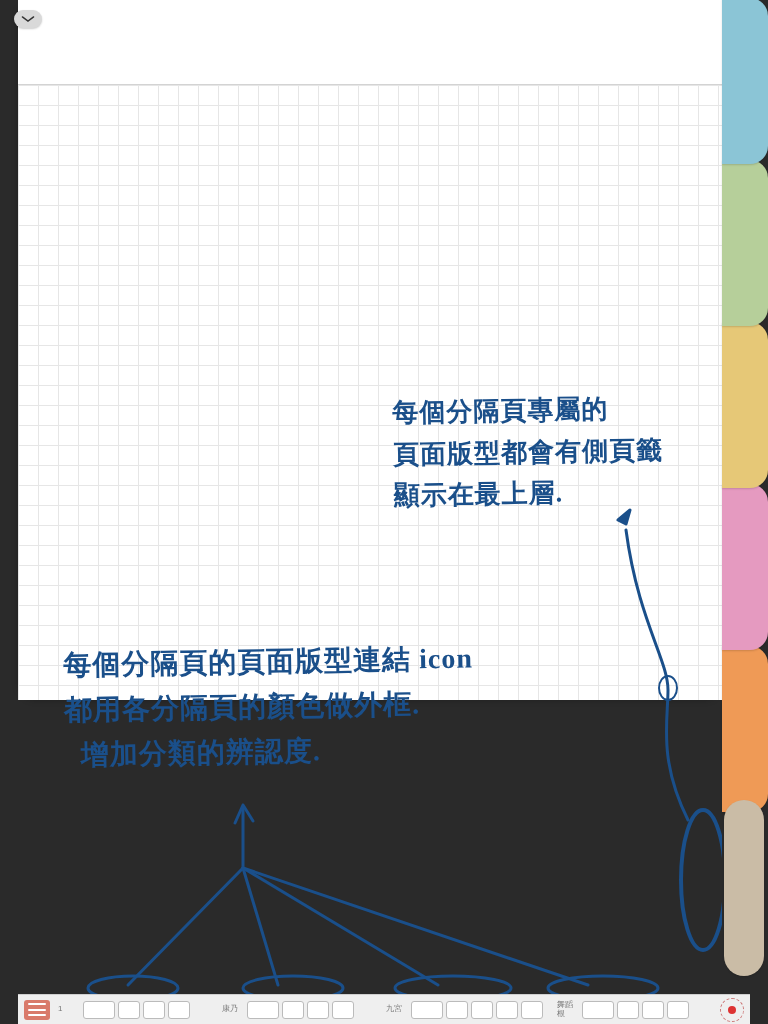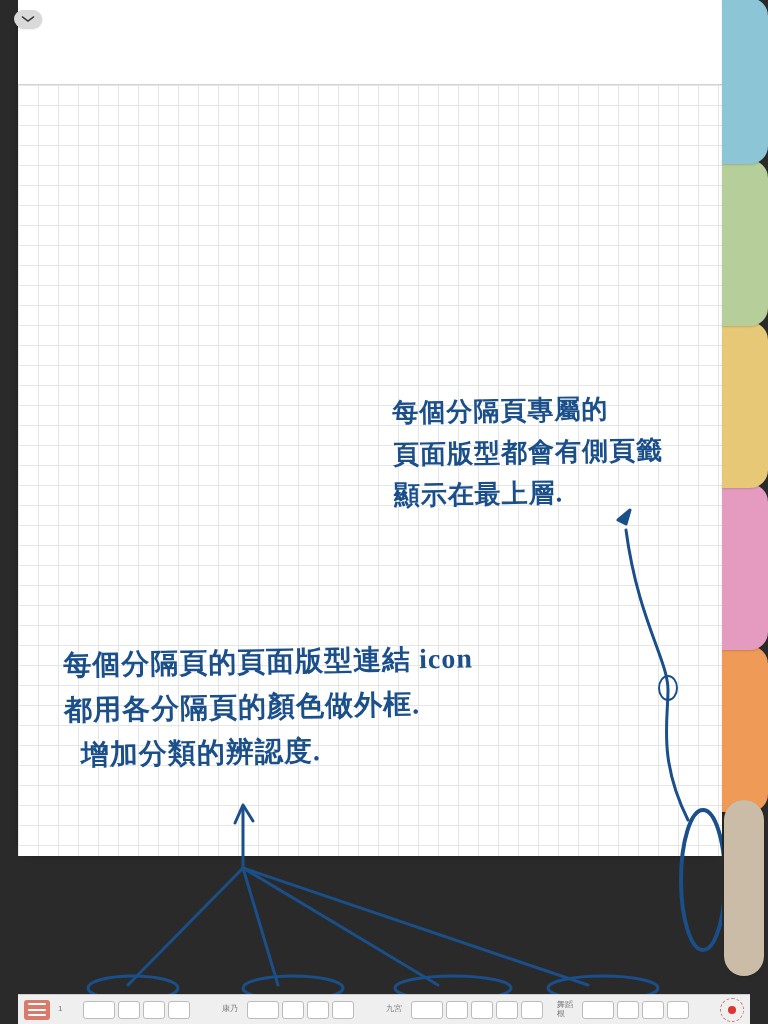--- a/index.html
+++ b/index.html
@@ -28,21 +28,21 @@
     box-shadow: 0 1px 2px rgba(0,0,0,.2);
   }
   .top-handle svg { width: 14px; height: 8px; }
 
   
   .page-wrap {
     position: absolute;
     top: 0;
     left: 18px;
     width: 704px;
-    height: 856px;
+    height: 700px;
     box-shadow: 0 0 6px rgba(0,0,0,.25);
     border-radius: 18px;
   }
   .page {
     position: absolute;
     inset: 0;
     background: #fff;
   }
   .page-header {
     position: absolute;

